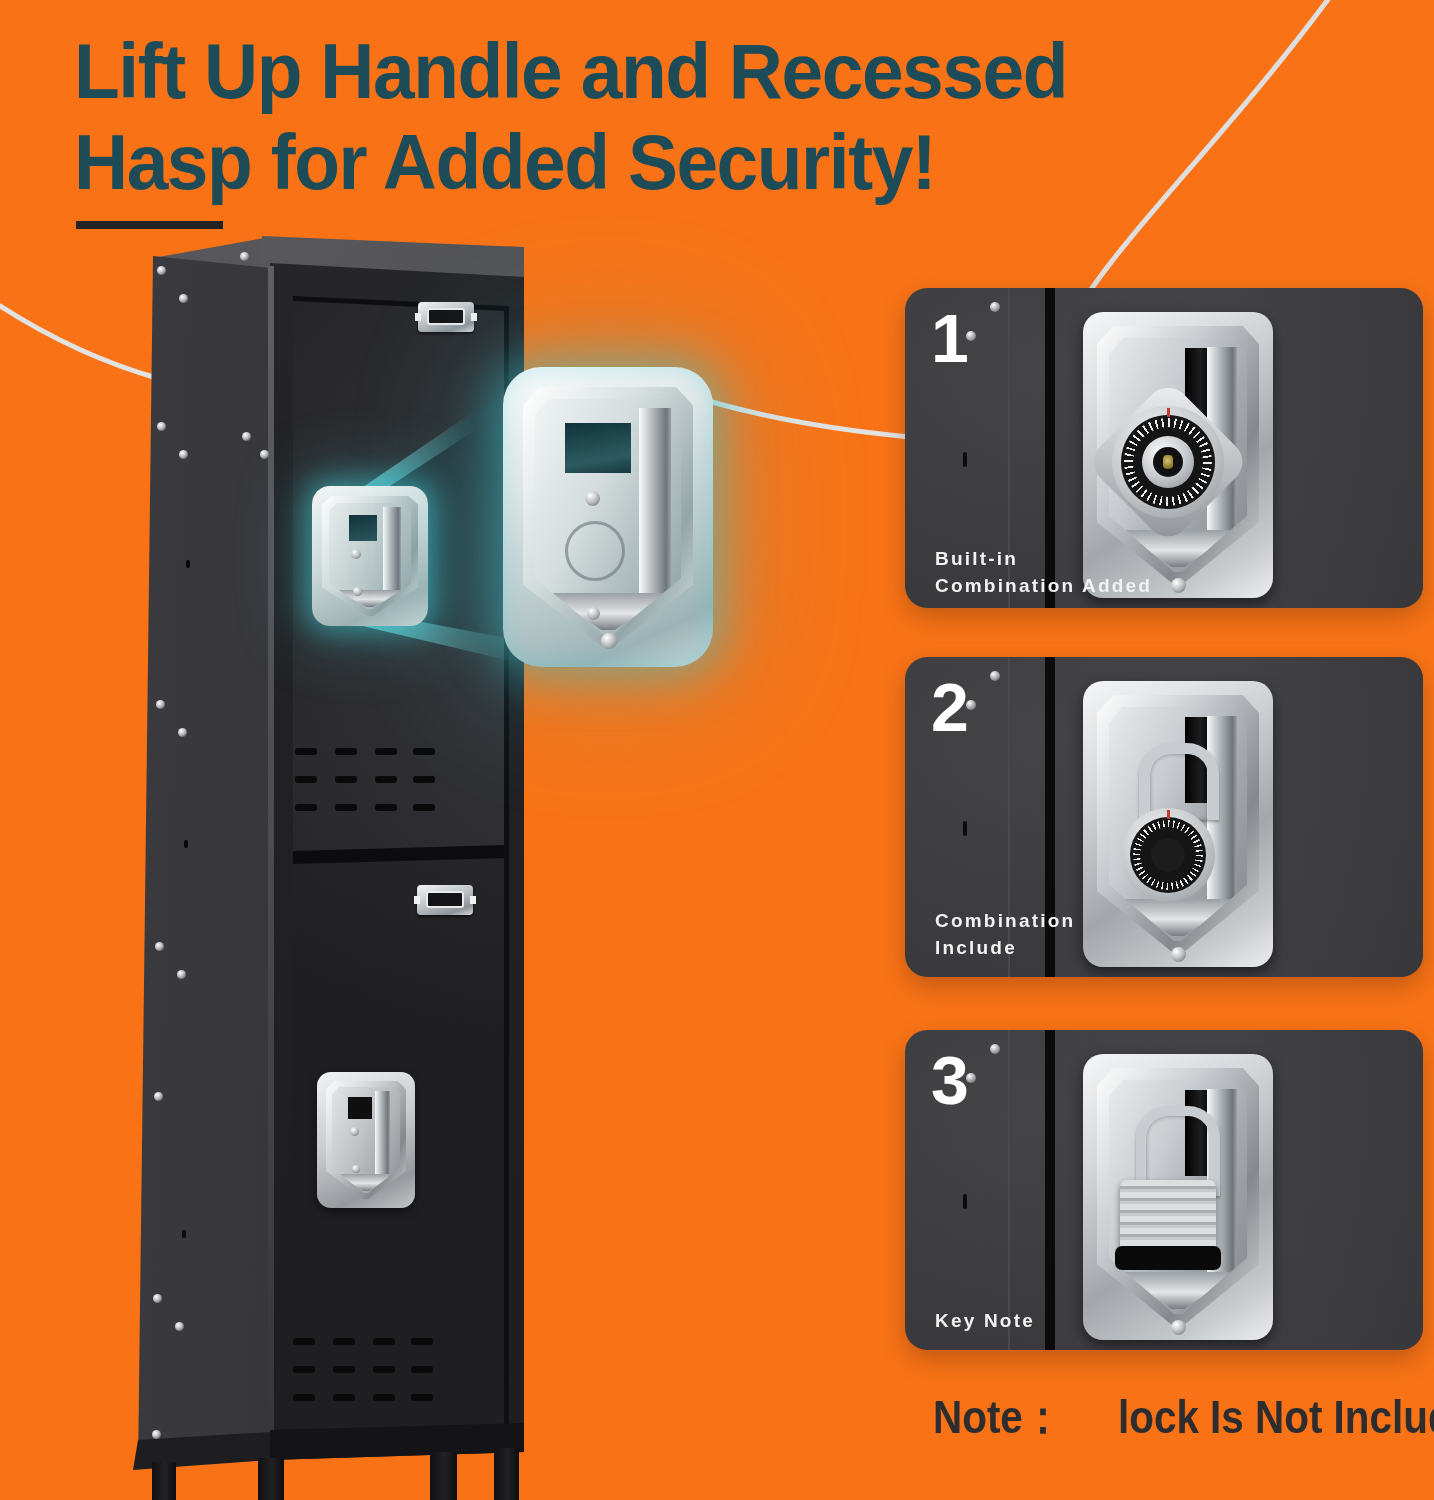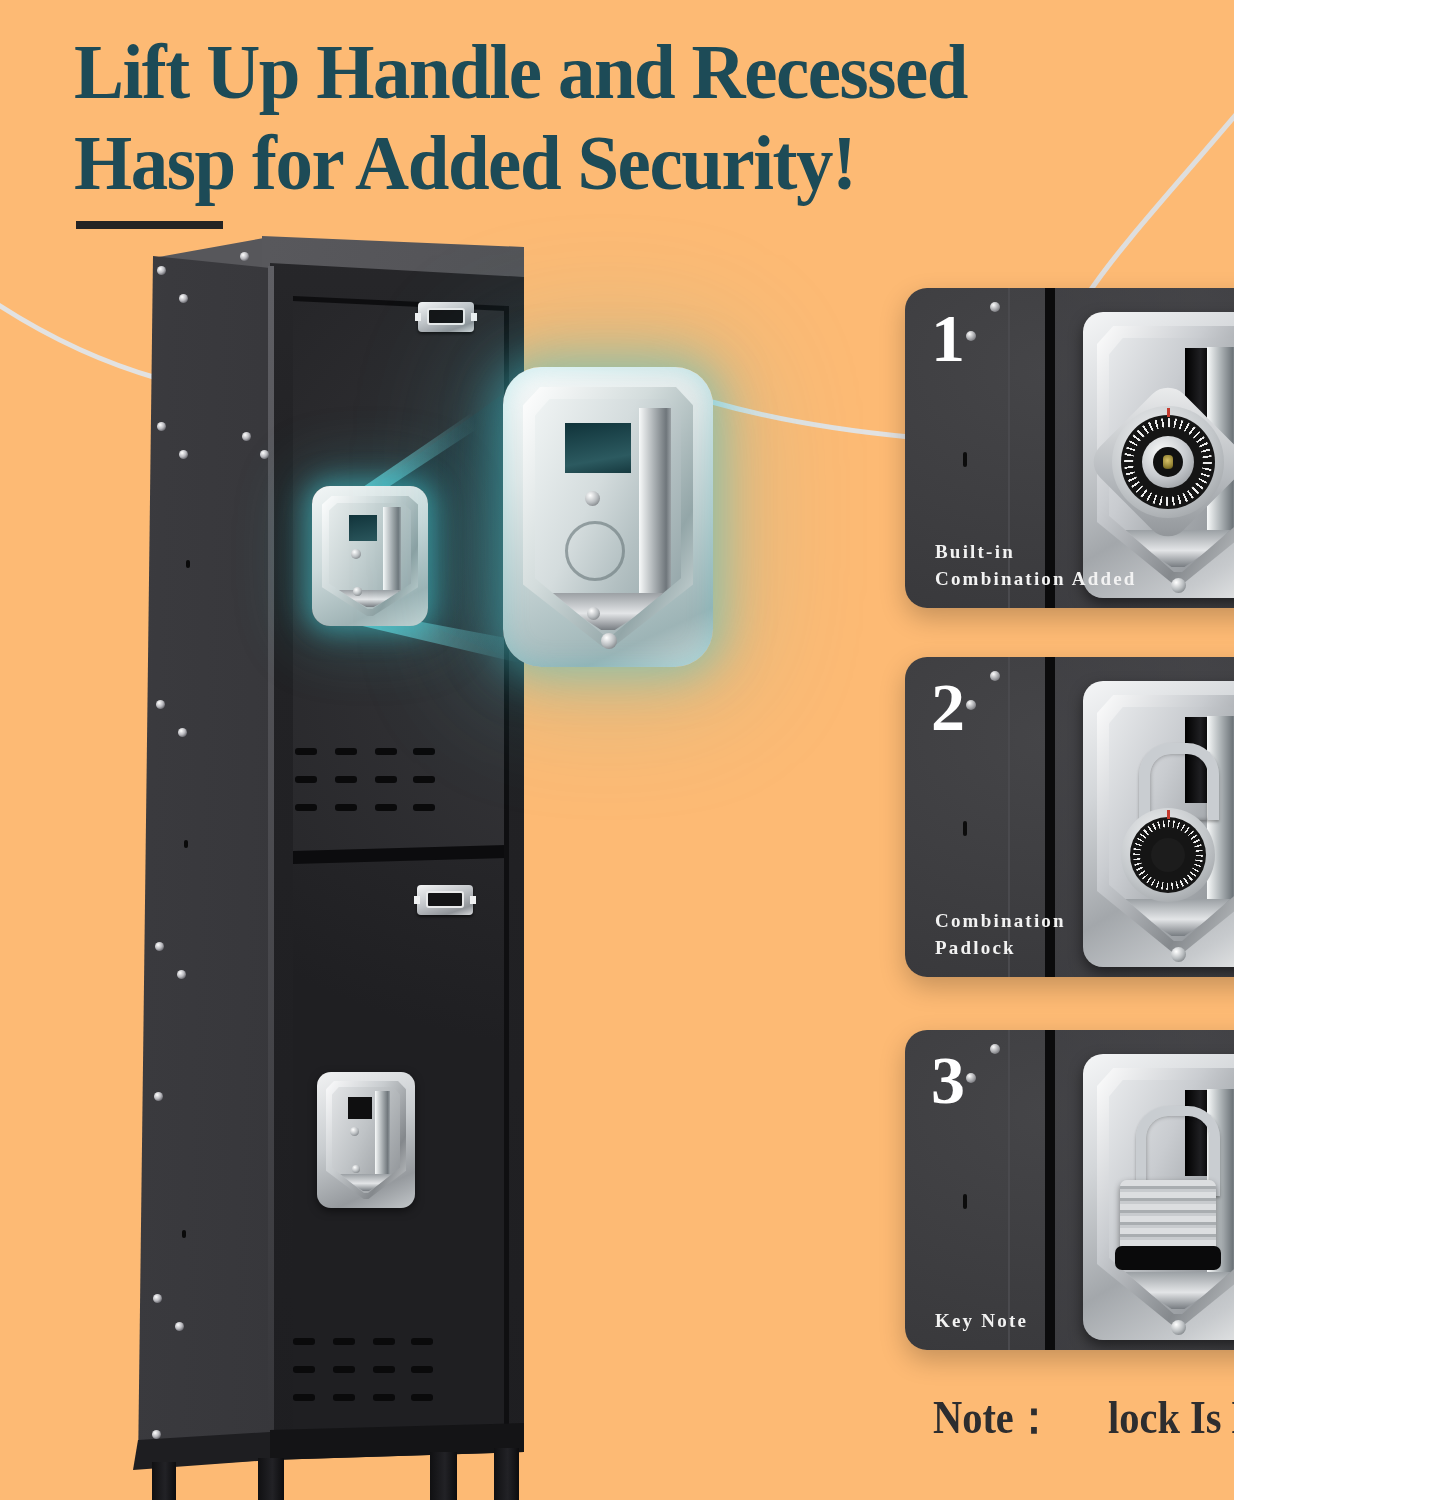--- a/index.html
+++ b/index.html
@@ -1,21 +1,21 @@
 <!DOCTYPE html>
 <html style="--title-text: #1d4b57; --note-text: #2d2d2f; --accent-teal: #45c4cb; --panel-bg: #3a3a3d; --arc-gray: #dedede;"><head>
 <meta charset="utf-8">
 <style>
   :root{
     --title-text:#1d4b57; --note-text:#2d2d2f; --accent-teal:#45c4cb;
     --panel-bg:#3a3a3d; --arc-gray:#dedede;
   }
   html,body{margin:0;padding:0;background:#fff;}
-  .stage{position:relative;width:1234px;height:1500px;background:#fdba74;overflow:hidden;
-         font-family:Liberation Serif, serif;}
+  .stage{position:relative;width:1434px;height:1500px;background:#f97316;overflow:hidden;
+         font-family:Liberation Sans, sans-serif;}
   .abs{position:absolute;}
 
   
   .title{left:74px;top:26px;font-size:78px;font-weight:bold;color:var(--title-text);
          line-height:1.17;letter-spacing:-1.5px;transform:scaleX(.96);transform-origin:left top;white-space:nowrap;}
   .title-rule{left:76px;top:221px;width:147px;height:8px;background:#232323;}
 
   
   .arcs{left:0;top:0;width:1434px;height:1500px;pointer-events:none;}
 
@@ -309,21 +309,21 @@
           <div class="dial-ticks"></div>
           <div class="dial-ticks-mask"></div>
           <div class="dial-index"></div>
           <div class="knob" style="width:52px;height:52px;"></div>
           <div class="knob-core" style="width:30px;height:30px;"></div>
           <div class="keyway"></div>
         </div>
       </div>
       <div class="cup-screw" style="left:88px;top:266px;"></div>
     </div>
-    <div class="panel-label" style="top:250px;">
+    <div class="panel-label" style="top:257px;">
       <div>Built-in</div>
       <div>Combination Added</div>
     </div>
   </div>
 
   <div class="abs feature-panel" style="top:657px;">
     <div class="panel-seam"></div>
     <div class="panel-stripe"></div>
     <div class="panel-doorlight"></div>
     <div class="panel-number">2</div>
@@ -346,21 +346,21 @@
           <div class="dial-ticks"></div>
           <div class="dial-ticks-mask" style="inset:19px;"></div>
           <div class="dial-index"></div>
           <div class="knob-core" style="width:34px;height:34px;background:#1c1c1c;"></div>
         </div>
       </div>
       <div class="cup-screw" style="left:88px;top:266px;"></div>
     </div>
     <div class="panel-label" style="top:250px;">
       <div>Combination</div>
-      <div>Padlock</div>
+      <div>Include</div>
     </div>
   </div>
 
   <div class="abs feature-panel" style="top:1030px;">
     <div class="panel-seam"></div>
     <div class="panel-stripe"></div>
     <div class="panel-doorlight"></div>
     <div class="panel-number">3</div>
     <div class="panel-screw" style="left:85px;top:14px;"></div>
     <div class="panel-screw" style="left:61px;top:43px;"></div>

